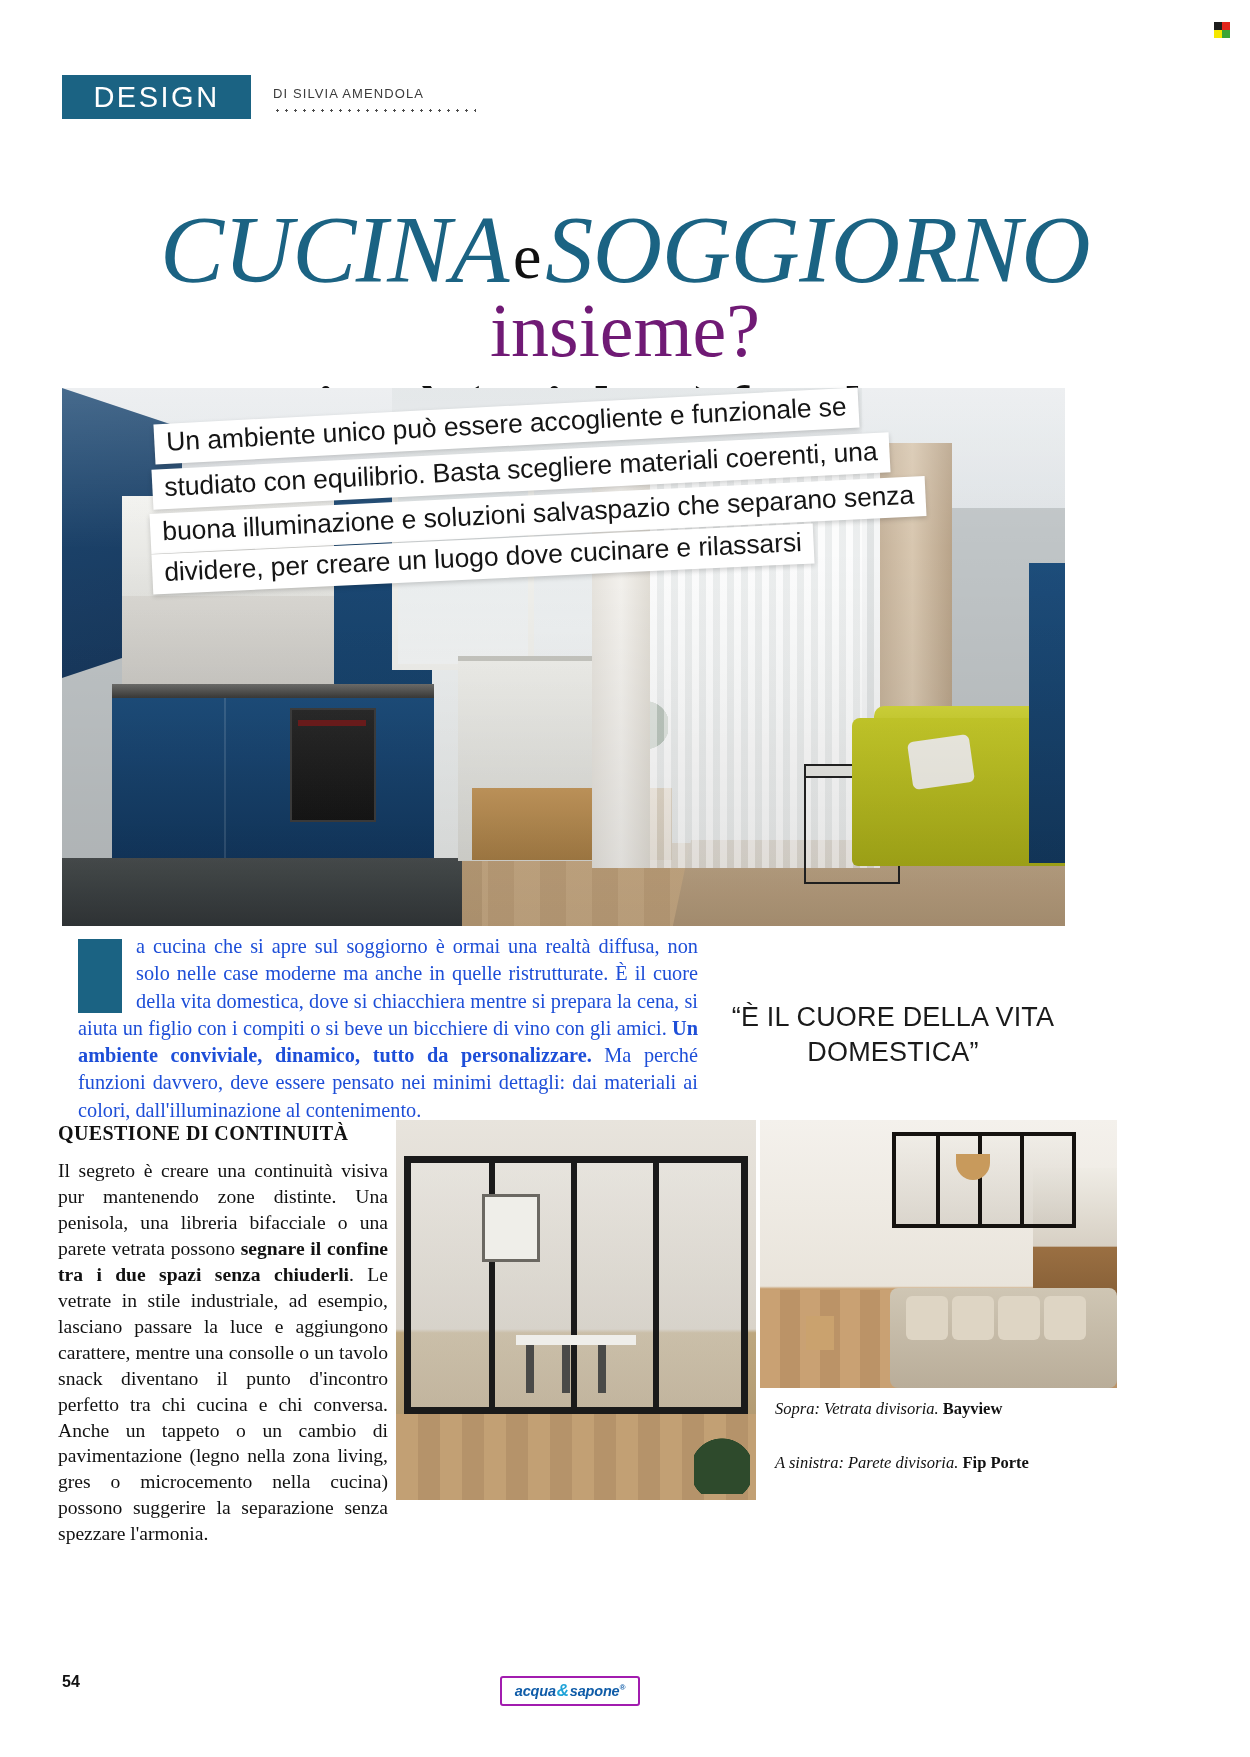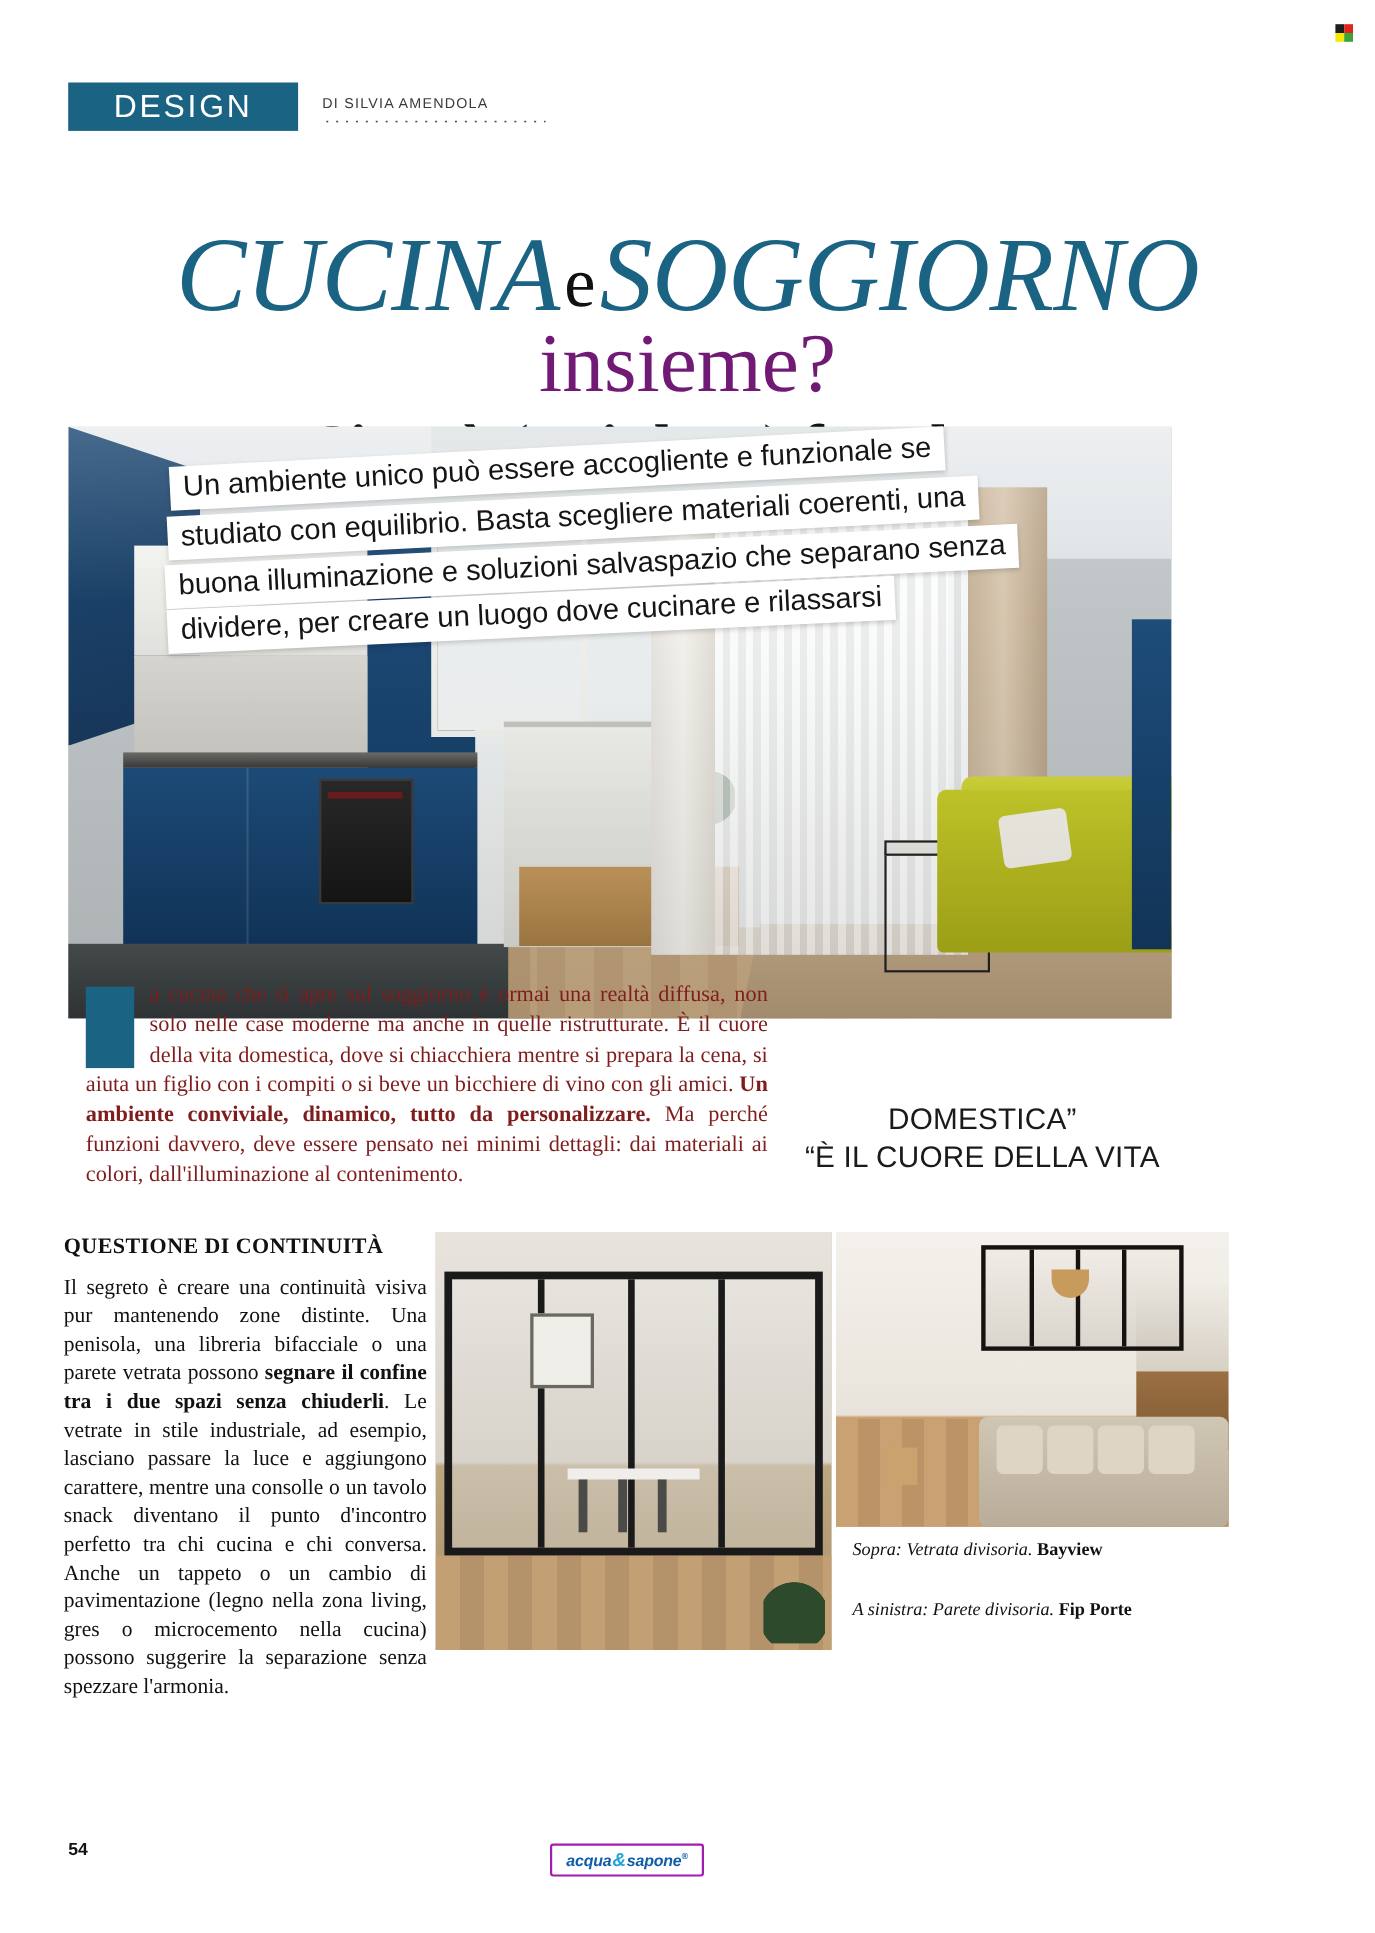--- a/index.html
+++ b/index.html
@@ -14,21 +14,21 @@
   .corner-mark{position:absolute;top:22px;right:20px;width:16px;height:16px;}
   .corner-mark .q{position:absolute;width:8px;height:8px;}
   .corner-mark .q1{left:0;top:0;background:#1d1d1b;}
   .corner-mark .q2{left:8px;top:0;background:#e2241b;}
   .corner-mark .q3{left:0;top:8px;background:#f5e800;}
   .corner-mark .q4{left:8px;top:8px;background:#3aa534;}
 
   
   .kicker-row{position:absolute;left:62px;top:75px;display:flex;align-items:flex-start;}
   .kicker-box{
-    width:209px;height:44px;background:#1b6383;
+    width:189px;height:44px;background:#1b6383;
     display:flex;align-items:center;justify-content:center;
   }
   .kicker-box span{
     font-family:"Liberation Sans", sans-serif;
     color:#ffffff;font-size:29px;letter-spacing:2.5px;font-weight:400;
   }
   .byline-wrap{margin-left:22px;padding-top:11px;}
   .byline{
     font-family:"Liberation Sans", sans-serif;
     font-size:13px;letter-spacing:1.1px;color:#3b3b3b;white-space:nowrap;
@@ -191,22 +191,22 @@
     padding:5px 12px 7px 12px;white-space:nowrap;line-height:1.05;
     box-shadow:0 2px 5px rgba(0,0,0,.18);
   }
   .strap.s1{left:92px;top:18px;transform:rotate(-3.0deg);}
   .strap.s2{left:90px;top:63px;transform:rotate(-2.9deg);}
   .strap.s3{left:88px;top:107px;transform:rotate(-2.8deg);}
   .strap.s4{left:90px;top:151px;transform:rotate(-2.7deg);}
 
   
   .bodycol{
-    position:absolute;left:78px;top:891px;width:620px;
-    font-size:20.3px;line-height:1.345;color:#7f1d1d;text-align:justify;
+    position:absolute;left:78px;top:933px;width:620px;
+    font-size:20.3px;line-height:1.345;color:#1d4ed8;text-align:justify;
   }
   .dropcap{
     float:left;width:44px;height:74px;background:#1b6383;margin:6px 14px 0 0;
   }
   .bodycol b{font-weight:bold;}
 
   
   .pullquote{
     position:absolute;left:718px;top:1000px;width:350px;text-align:center;
     font-family:"Liberation Sans", sans-serif;
@@ -392,22 +392,22 @@
     <div class="strap s2">studiato con equilibrio. Basta scegliere materiali coerenti, una</div>
     <div class="strap s3">buona illuminazione e soluzioni salvaspazio che separano senza</div>
     <div class="strap s4">dividere, per creare un luogo dove cucinare e rilassarsi</div>
   </div>
 
   <div class="bodycol">
     <span class="dropcap"></span><span>a cucina che si apre sul soggiorno è ormai una realtà diffusa, non solo nelle case moderne ma anche in quelle ristrutturate. È il cuore della vita domestica, dove si chiacchiera mentre si prepara la cena, si aiuta un figlio con i compiti o si beve un bicchiere di vino con gli amici. </span><b>Un ambiente conviviale, dinamico, tutto da personalizzare.</b><span> Ma perché funzioni davvero, deve essere pensato nei minimi dettagli: dai materiali ai colori, dall'illuminazione al contenimento.</span>
   </div>
 
   <div class="pullquote">
+    <div>“È IL CUORE DELLA VITA</div>
     <div>DOMESTICA”</div>
-    <div>“È IL CUORE DELLA VITA</div>
   </div>
 
   <div class="subhead">QUESTIONE DI CONTINUITÀ</div>
 
   <div class="lowercol">
     <span>Il segreto è creare una continuità visiva pur mantenendo zone distinte. Una penisola, una libreria bifacciale o una parete vetrata possono </span><b>segnare il confine tra i due spazi senza chiuderli</b><span>. Le vetrate in stile industriale, ad esempio, lasciano passare la luce e aggiungono carattere, mentre una consolle o un tavolo snack diventano il punto d'incontro perfetto tra chi cucina e chi conversa. Anche un tappeto o un cambio di pavimentazione (legno nella zona living, gres o microcemento nella cucina) possono suggerire la separazione senza spezzare l'armonia.</span>
   </div>
 
   <div class="photo-left">
     <div class="room"></div>

